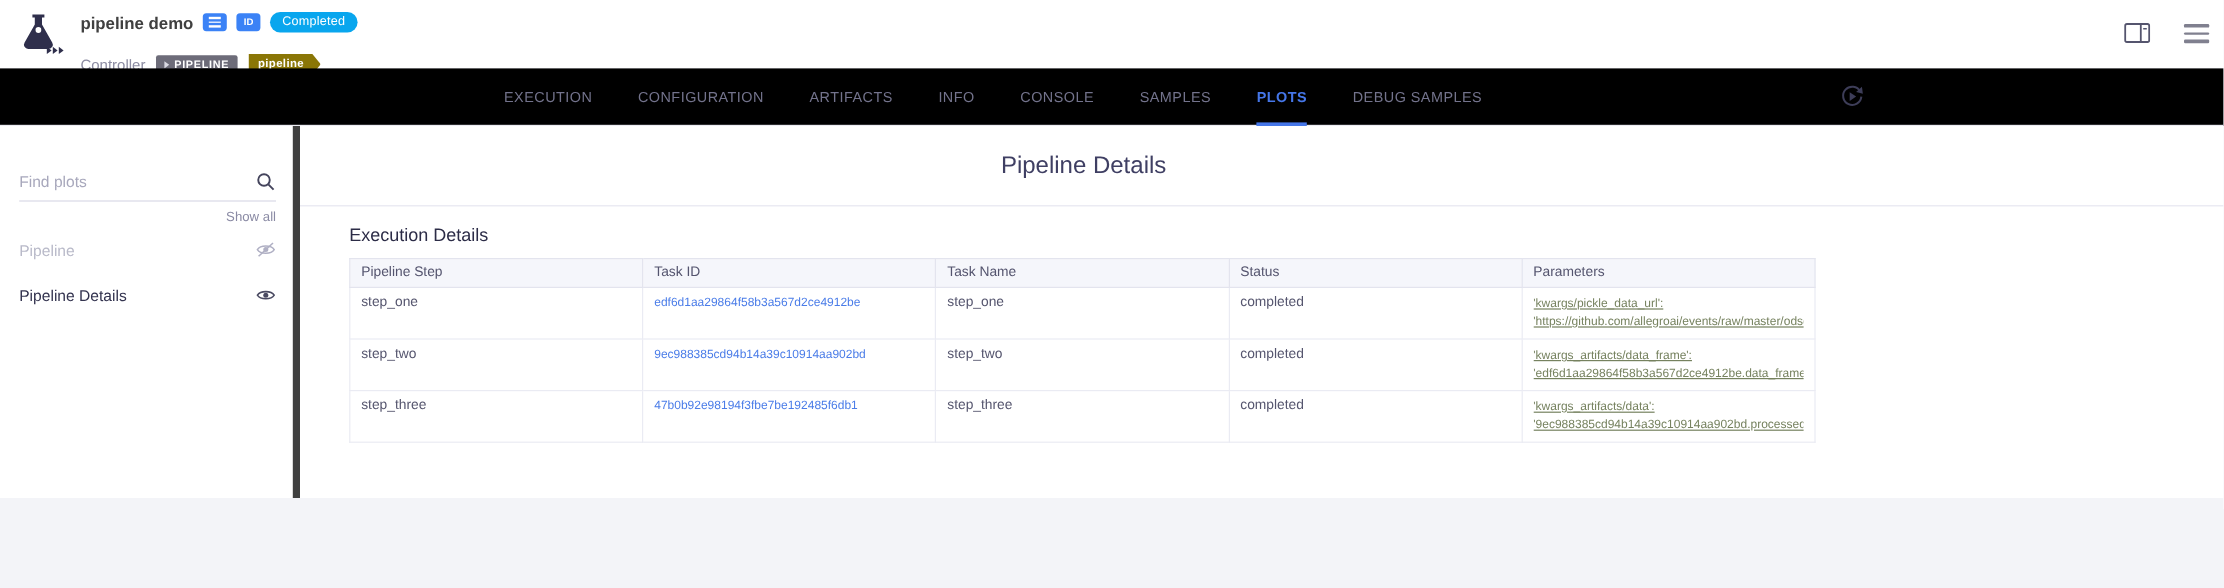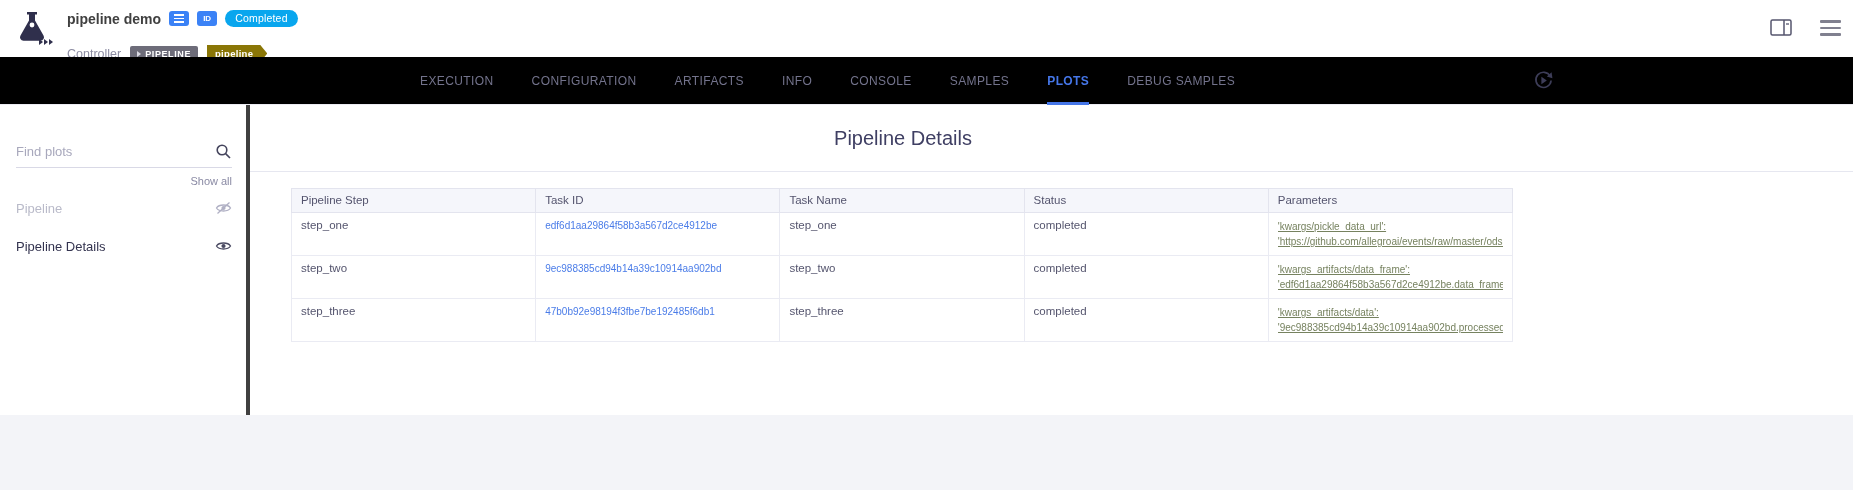--- a/index.html
+++ b/index.html
@@ -48,21 +48,21 @@
   
   .tabbar { position:absolute; top:57px; left:0; right:0; height:48px; background:#000000;
     border-bottom:1px solid #ececf3;text-decoration:underline; }
   .tabs { position:absolute; left:420px; top:0; height:48px; display:flex; gap:38px; }
   .tab { display:flex; align-items:center; font-size:12px; letter-spacing:.4px; font-weight:500;
     color:#73738c; cursor:pointer; border-bottom:3px solid transparent; padding-top:3px; }
   .tab.active { color:#4576e8; font-weight:bold; border-bottom-color:#4576e8; }
   .refresh-btn { position:absolute; left:1533px; top:13px; cursor:pointer; color:#3d3d58; }
   
   .sidebar { position:absolute; left:0; top:105px; width:250px; height:310px; background:#fff;
-    border-right:4px solid #404040; padding:38px 14px 0 16px; }
+    border-right:6px solid #404040; padding:38px 14px 0 16px; }
   .search-row { display:flex; align-items:center; border-bottom:1px solid #d9d9e6; padding-bottom:7px; }
   .search-input { flex:1; border:none; outline:none; font-size:13px; color:#44445c;
     font-family:"Liberation Sans", sans-serif; background:transparent; }
   .search-input::placeholder { color:#a8a8bc; }
   .search-icon { color:#44445c; cursor:pointer; display:flex; }
   .show-all { text-align:right; font-size:11px; color:#8a8aa4; margin-top:7px; cursor:pointer; }
   .plot-item { height:34px; display:flex; align-items:center; justify-content:space-between;
     cursor:pointer; margin-top:4px; }
   .plot-item .label { font-size:13px; }
   .plot-item.dimmed .label { color:#b9bac9; }
@@ -191,20 +191,21 @@
       </svg>
     </span>
   </div>
 </div>
 
 <div class="main">
   <div class="plot-header">
     <div class="plot-title">Pipeline Details</div>
   </div>
   <div class="exec-section">
+    <div class="exec-title">Execution Details</div>
     <table class="exec">
       <thead>
         <tr>
           <th>Pipeline Step</th>
           <th>Task ID</th>
           <th>Task Name</th>
           <th>Status</th>
           <th>Parameters</th>
         </tr>
       </thead>

